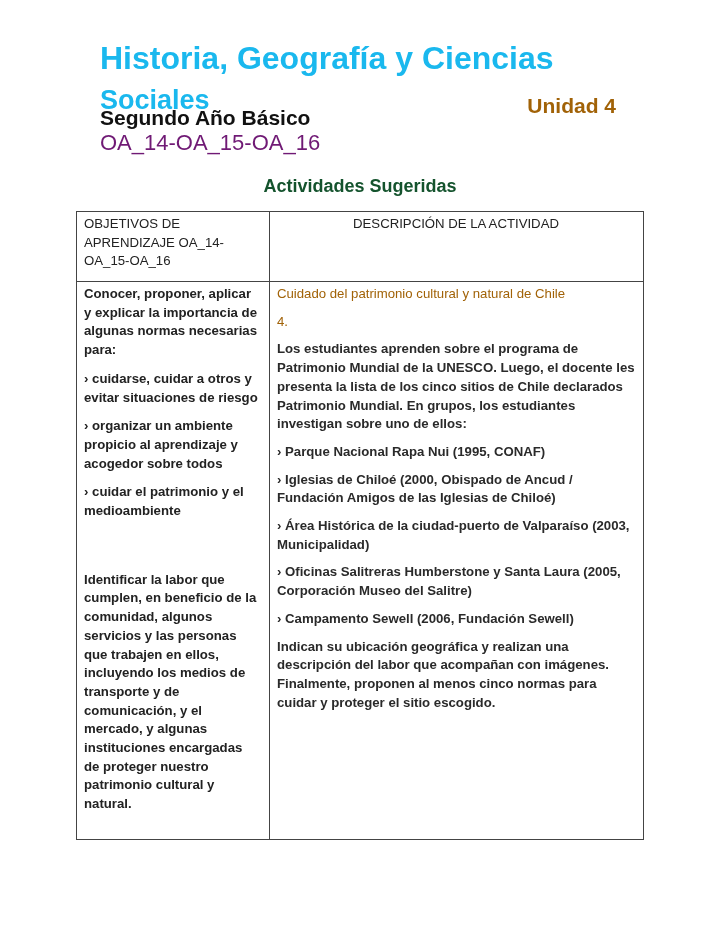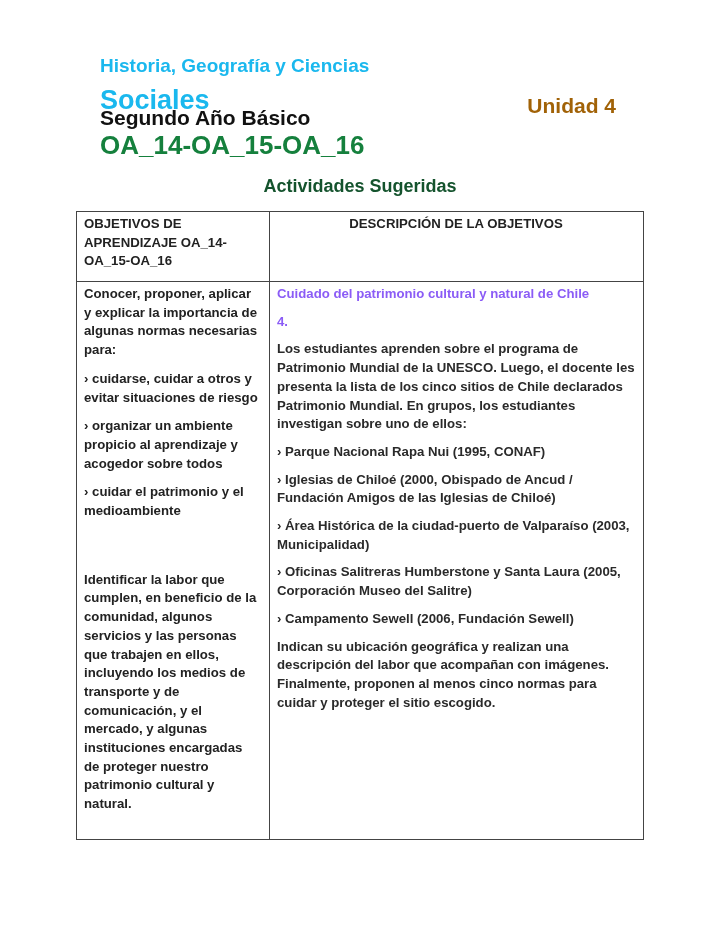--- a/index.html
+++ b/index.html
@@ -1,36 +1,36 @@
 <!DOCTYPE html>
 <html><head>
   <meta charset="utf-8">
   <style>
     html, body { margin: 0; padding: 0; background: #ffffff; }
     body { width: 720px; height: 932px; position: relative; overflow: hidden;
       font-family: "Liberation Sans", sans-serif; color: #1a1a1a; }
     .hdr { position: absolute; left: 100px; width: 516px; }
-    .title1 { top: 42px; font-size: 19px; font-weight: bold; color: #1ab8ee; line-height: 32px; white-space: nowrap; margin-top: 8px; }
+    .title1 { top: 42px; font-size: 32px; font-weight: bold; color: #1ab8ee; line-height: 32px; white-space: nowrap; }
     .row2 { top: 76px; display: flex; justify-content: space-between; align-items: baseline; }
     .title2 { font-size: 27px; font-weight: bold; color: #1ab8ee; line-height: 32px; margin-top: 8px; }
     .unidad { font-size: 21px; font-weight: bold; color: #a16207; position: relative; top: 4px; }
     .row3 { top: 106px; display: flex; justify-content: space-between; align-items: baseline; flex-direction: column; }
     .grade { font-size: 21px; font-weight: bold; color: #111; }
-    .oa { font-size: 26px; font-weight: bold; color: #15803d; }
+    .oa { font-size: 22px; font-weight: normal; color: #701a75; }
     .section-title { position: absolute; top: 176px; left: 0; width: 720px; text-align: center;
       font-size: 18px; font-weight: bold; color: #14532d; }
     table { position: absolute; left: 76px; top: 211px; width: 568px; border-collapse: collapse; }
     td { border: 1.5px solid #444; vertical-align: top; font-size: 13.2px; line-height: 18.7px; padding: 3px 8px 6px 7px; }
     td.c1 { width: 177px; }
-    .hdr-cell { font-weight: bold; height: 60px; color: #222; }
+    .hdr-cell { font-weight: normal; height: 60px; color: #222; }
     .hdr-cell.center { text-align: center; }
     .obj p { margin: 0 0 10px 0; font-weight: bold; color: #222; }
     .obj .gap { height: 40px; }
     .desc p { margin: 0 0 9px 0; color: #2a2a2a; font-weight: bold; }
-    .desc .bold { font-weight: bold; color: #8b5cf6; }
+    .desc .bold { font-weight: normal; color: #a16207; }
     .row-main td { height: 548px; }
   </style>
 </head>
 <body>
 
 <div class="hdr title1">Historia, Geografía y Ciencias</div>
 <div class="hdr row2">
   <span class="title2">Sociales</span>
   <span class="unidad">Unidad 4</span>
 </div>
@@ -38,21 +38,21 @@
   <span class="grade">Segundo Año Básico</span>
   <span class="oa">OA_14-OA_15-OA_16</span>
 </div>
 
 <div class="section-title">Actividades Sugeridas</div>
 
 <table>
   <tbody>
       <tr>
     <td class="c1 hdr-cell">OBJETIVOS DE APRENDIZAJE OA_14-OA_15-OA_16</td>
-    <td class="hdr-cell center">DESCRIPCIÓN DE LA OBJETIVOS</td>
+    <td class="hdr-cell center">DESCRIPCIÓN DE LA ACTIVIDAD</td>
   </tr>
   <tr class="row-main">
     <td class="c1 obj">
       <p>Conocer, proponer, aplicar y explicar la importancia de algunas normas necesarias para:</p>
       <p>› cuidarse, cuidar a otros y evitar situaciones de riesgo</p>
       <p>› organizar un ambiente propicio al aprendizaje y acogedor sobre todos</p>
       <p>› cuidar el patrimonio y el medioambiente</p>
       <div class="gap"></div>
       <p>Identificar la labor que cumplen, en beneficio de la comunidad, algunos servicios y las personas que trabajen en ellos, incluyendo los medios de transporte y de comunicación, y el mercado, y algunas instituciones encargadas de proteger nuestro patrimonio cultural y natural.</p>
     </td>

